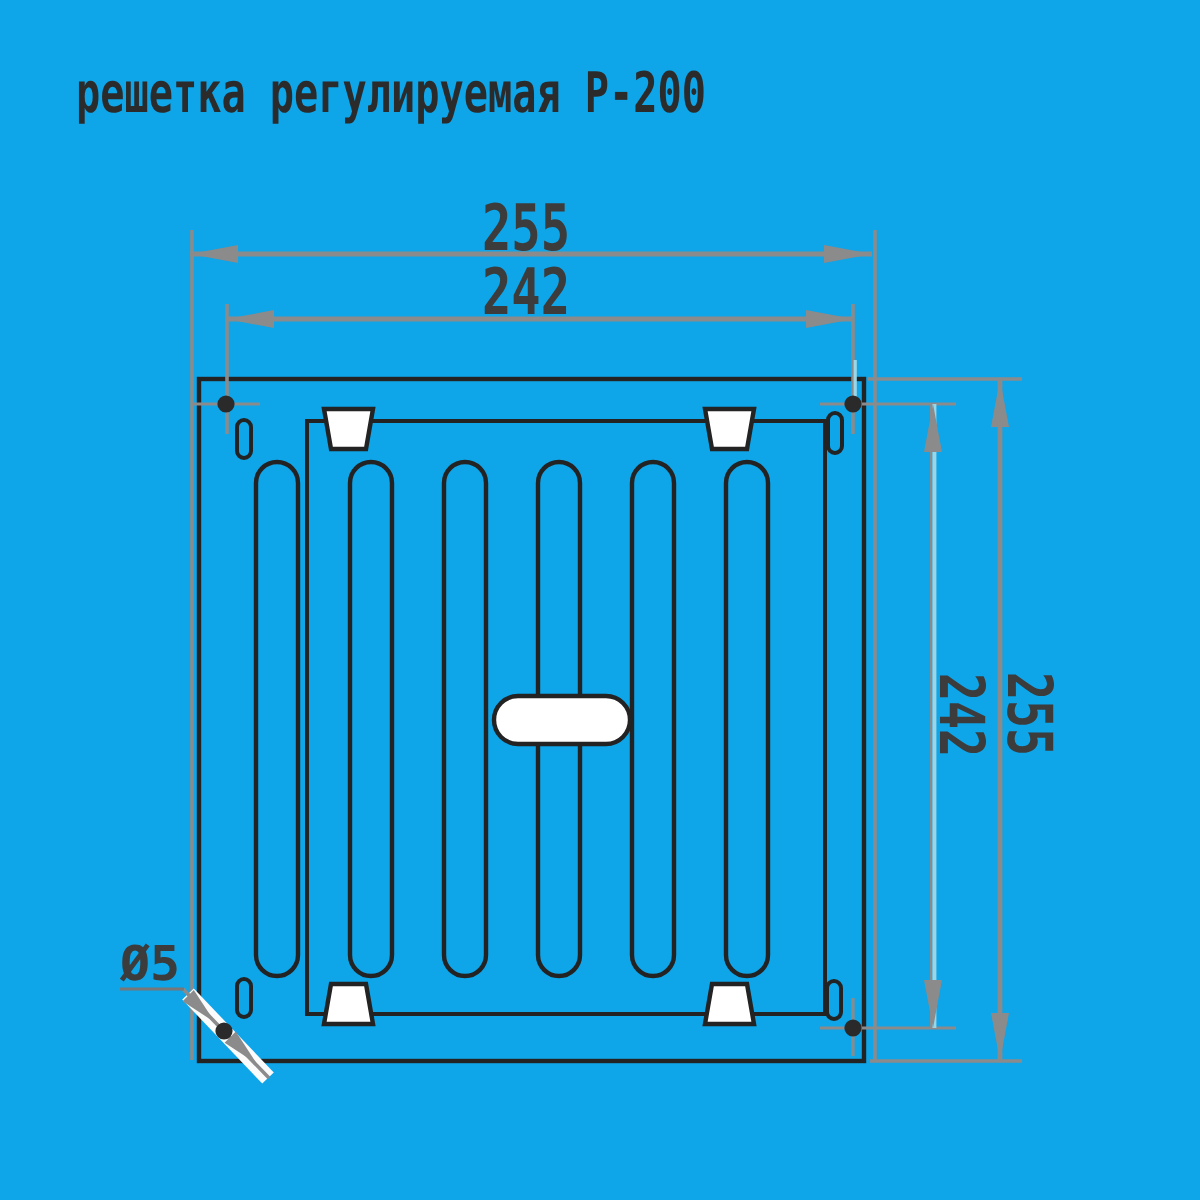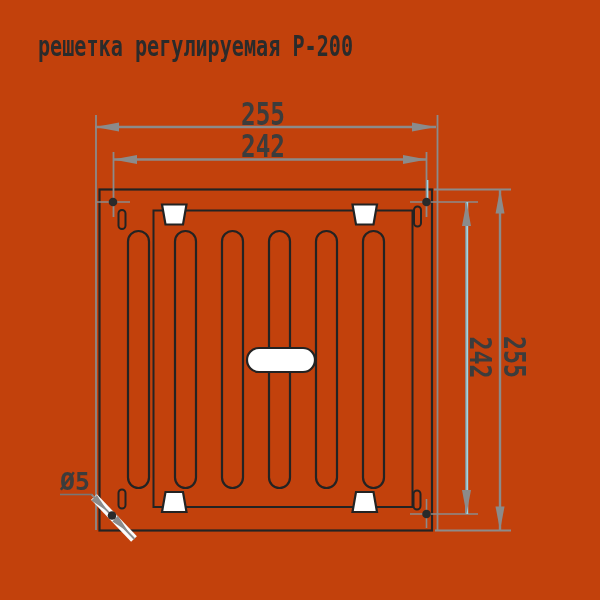--- a/index.html
+++ b/index.html
@@ -1,19 +1,19 @@
 <!DOCTYPE html>
 <html><head>
 <meta charset="utf-8">
 <style>
   html,body{margin:0;padding:0;background:#ffffff;}
   .page{
     position:relative;
     width:600px;height:600px;
-    background:#c2410c;
+    background:#0ea5e9;
     font-family:"DejaVu Sans Mono","Liberation Mono",monospace;
     overflow:hidden;
   }
   svg{display:block;}
   .dwg-dark{stroke:#232323;fill:none;}
   .dwg-fill{fill:#2a2a2a;stroke:none;}
   .dim{stroke:#8b8b8b;fill:none;}
   .dim-arrow{fill:#8b8b8b;stroke:none;}
   .accent{stroke:#9cd6e6;fill:none;}
   .gap{stroke:#fbfbfb;fill:none;}

